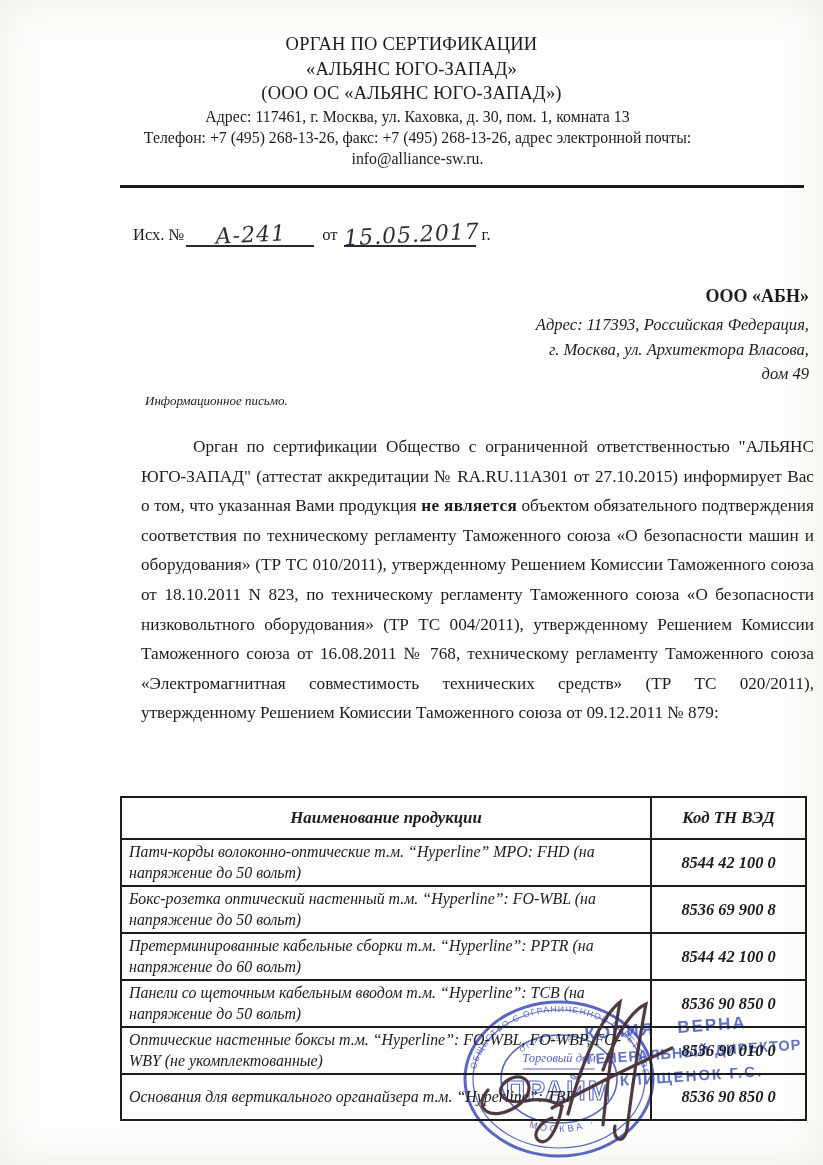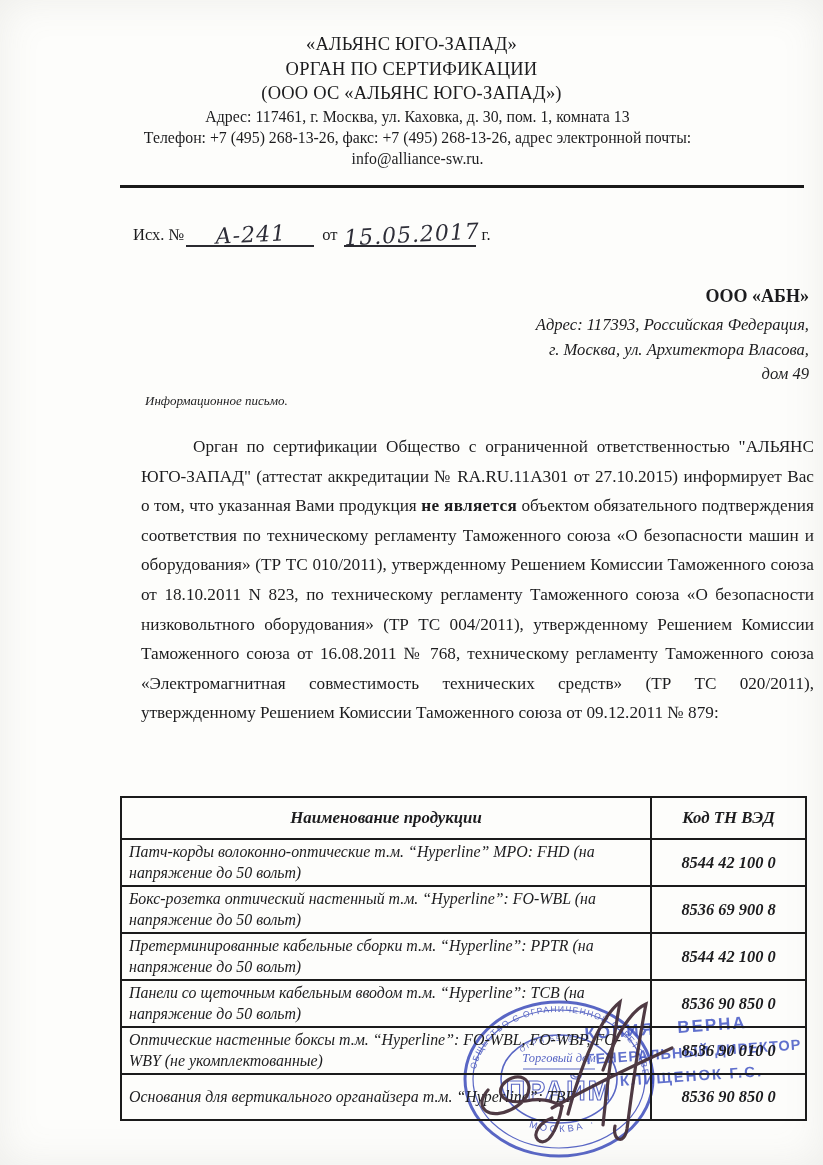--- a/index.html
+++ b/index.html
@@ -60,22 +60,22 @@
   .cn3{font-size:15px;letter-spacing:2px;margin-top:7px;margin-left:32px;white-space:nowrap;}
   
   .signature{position:absolute;left:466px;top:988px;width:240px;height:177px;z-index:3;}
 </style>
 </head>
 <body>
 
 <div class="page">
 
   <header class="letterhead">
+    <div class="h-title">ОРГАН ПО СЕРТИФИКАЦИИ</div>
     <div class="h-title">«АЛЬЯНС ЮГО-ЗАПАД»</div>
-    <div class="h-title">ОРГАН ПО СЕРТИФИКАЦИИ</div>
     <div class="h-title">(ООО ОС «АЛЬЯНС ЮГО-ЗАПАД»)</div>
     <div class="h-addr">Адрес: 117461, г. Москва, ул. Каховка, д. 30, пом. 1, комната 13</div>
     <div class="h-addr">Телефон: +7 (495) 268-13-26, факс: +7 (495) 268-13-26, адрес электронной почты:</div>
     <div class="h-addr">info@alliance-sw.ru.</div>
   </header>
 
   <div class="rule"></div>
 
   <div class="refline">
     <span>Исх. №</span><span class="ufield w1"><span class="hand">А-241</span></span><span>от</span><span class="ufield w2"><span class="hand">15.05.2017</span></span><span>г.</span>
@@ -106,21 +106,21 @@
     <tbody>
       <tr>
         <td class="name">Патч-корды волоконно-оптические  т.м.  “Hyperline” MPO: FHD (на напряжение до 50 вольт)</td>
         <td class="code">8544 42 100 0</td>
       </tr>
       <tr>
         <td class="name">Бокс-розетка оптический настенный т.м.  “Hyperline”: FO-WBL (на напряжение до 50 вольт)</td>
         <td class="code">8536 69 900 8</td>
       </tr>
       <tr>
-        <td class="name">Претерминированные кабельные сборки т.м.  “Hyperline”: PPTR (на напряжение до 50 вольт)</td>
+        <td class="name">Претерминированные кабельные сборки т.м.  “Hyperline”: PPTR (на напряжение до 60 вольт)</td>
         <td class="code">8544 42 100 0</td>
       </tr>
       <tr>
         <td class="name">Панели со щеточным кабельным вводом т.м.  “Hyperline”: TCB (на напряжение до 50 вольт)</td>
         <td class="code">8536 90 850 0</td>
       </tr>
       <tr>
         <td class="name">Оптические настенные боксы т.м.  “Hyperline”: FO-WBL, FO-WBP, FO-WBY (не укомплектованные)</td>
         <td class="code">8536 90 010 0</td>
       </tr>

